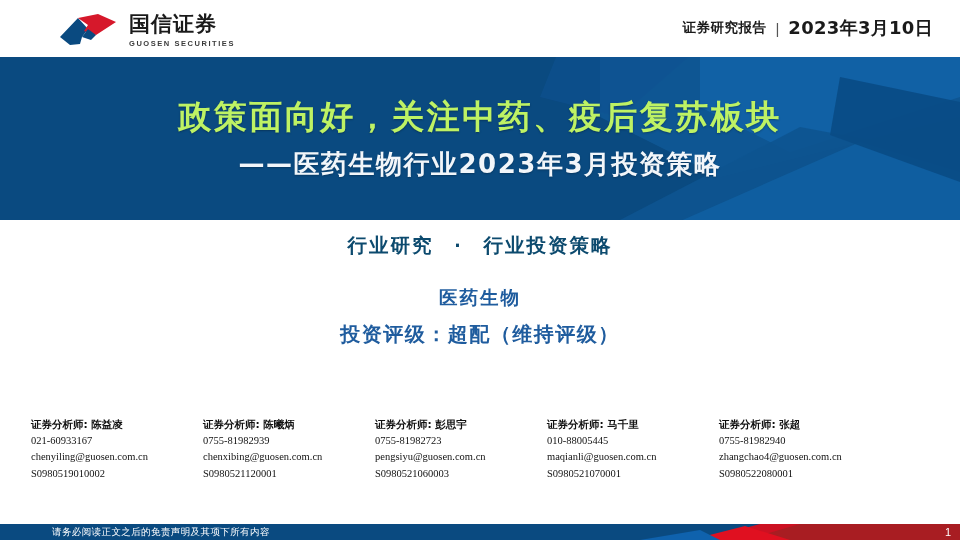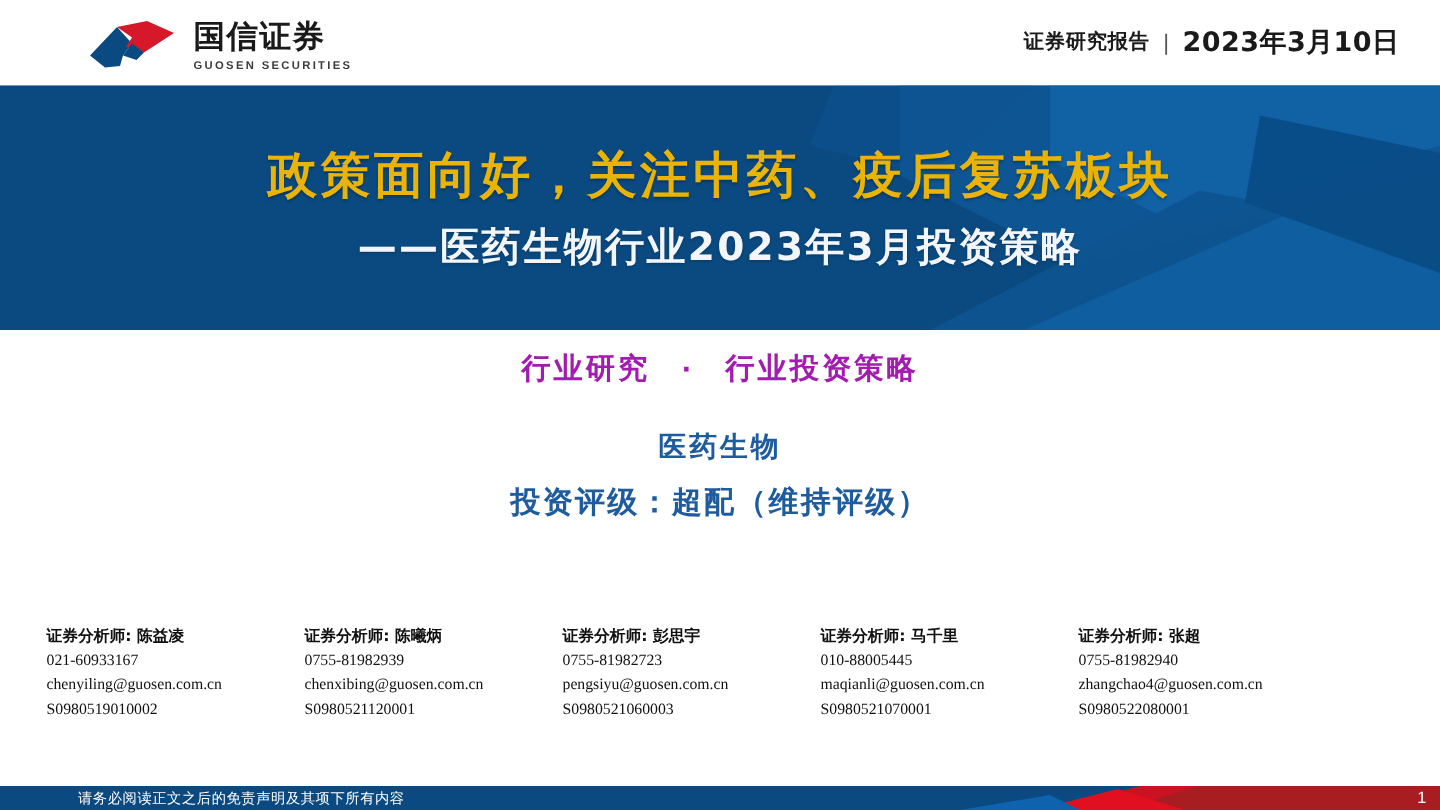--- a/index.html
+++ b/index.html
@@ -57,39 +57,39 @@
     overflow:hidden;
   }
   .hero-svg { position:absolute; left:0; top:0; width:960px; height:163px; }
   .hero-text {
     position:absolute; left:0; top:0; width:960px; height:163px;
     display:flex; flex-direction:column; align-items:center; justify-content:center;
     gap:7px;
   }
   .hero-title {
     font-family:"DejaVu Sans","Liberation Sans",sans-serif;
-    font-size:33px; font-weight:bold; color:#eab308;
+    font-size:33px; font-weight:bold; color:#bef264;
     letter-spacing:2.5px; white-space:nowrap;
     text-shadow:0 1px 2px rgba(0,0,0,0.28);
   }
   .hero-sub {
     font-family:"DejaVu Sans","Liberation Sans",sans-serif;
     font-size:26px; font-weight:bold; color:#f2f6fa;
     letter-spacing:1.5px; white-space:nowrap;
     text-shadow:0 1px 2px rgba(0,0,0,0.25);
   }
 
   
   .mid {
     position:absolute; left:0; top:232px; width:960px;
     display:flex; flex-direction:column; align-items:center;
   }
   .mid-line1 {
     font-family:"DejaVu Sans","Liberation Sans",sans-serif;
-    font-size:19.5px; font-weight:bold; color:#a21caf;
+    font-size:19.5px; font-weight:bold; color:#0c4a6e;
     letter-spacing:2px; margin-bottom:26px;
   }
   .mid-dot { margin:0 12px; font-size:17px; }
   .mid-line2 {
     font-family:"DejaVu Sans","Liberation Sans",sans-serif;
     font-size:18.5px; font-weight:bold; color:#1f5c9e;
     letter-spacing:2px; margin-bottom:11px;
   }
   .mid-line3 {
     font-family:"DejaVu Sans","Liberation Sans",sans-serif;

